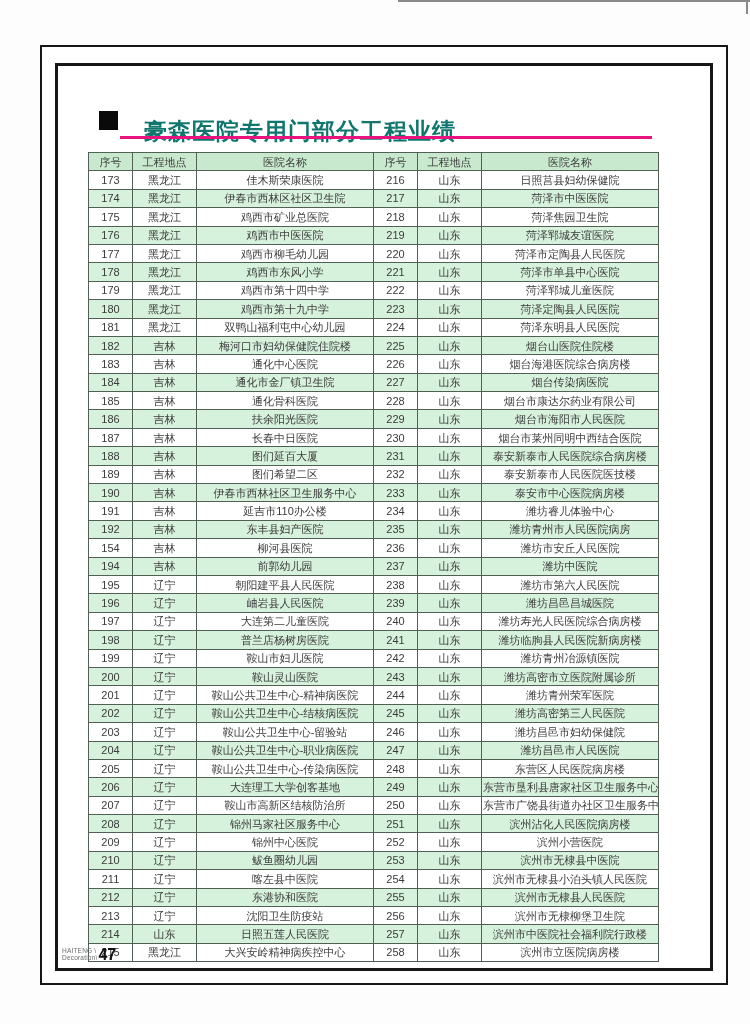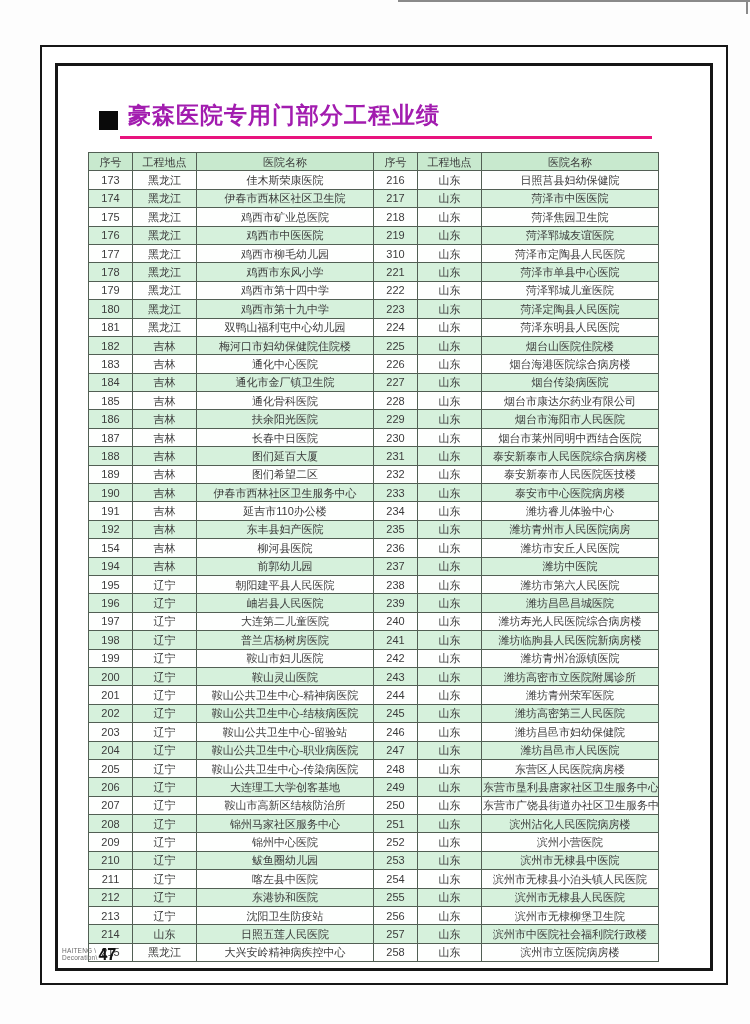--- a/index.html
+++ b/index.html
@@ -8,22 +8,22 @@
     font-family:"Liberation Sans","DejaVu Sans",sans-serif;color:#3b3b3b;overflow:hidden;
   }
   .scan-line-top{position:absolute;left:398px;top:0;width:352px;height:2px;background:#8a8a8a;}
   .scan-line-right{position:absolute;left:746px;top:0;width:2px;height:14px;background:#8a8a8a;}
 
   .outer-frame{position:absolute;left:40px;top:45px;width:684px;height:936px;border:2px solid #161616;background:#fff;}
   .inner-frame{position:absolute;left:55px;top:63px;width:652px;height:902px;border:3px solid #161616;background:#fff;}
 
   .title-square{position:absolute;left:99px;top:111px;width:19px;height:19px;background:#0a0a0a;}
   .page-title{
-    position:absolute;left:128px;top:100px;margin:0;
-    font-size:23px;font-weight:bold;color:#a21caf;letter-spacing:1px;white-space:nowrap;
+    position:absolute;left:128px;top:100px;margin:16px;
+    font-size:23px;font-weight:bold;color:#0f766e;letter-spacing:1px;white-space:nowrap;
   }
   .title-underline{position:absolute;left:120px;top:136px;width:532px;height:3px;background:#e8137e;}
 
   .tables{position:absolute;left:88px;top:152px;display:flex;}
   table{border-collapse:collapse;table-layout:fixed;width:285px;}
   table:last-child{margin-left:-1px;}
   col.c-no{width:44px;}
   col.c-loc{width:64px;}
   col.c-name{width:177px;}
   th,td{
@@ -314,21 +314,21 @@
           <td>218</td>
           <td>山东</td>
           <td>菏泽焦园卫生院</td>
         </tr>
         <tr>
           <td>219</td>
           <td>山东</td>
           <td>菏泽郓城友谊医院</td>
         </tr>
         <tr>
-          <td>310</td>
+          <td>220</td>
           <td>山东</td>
           <td>菏泽市定陶县人民医院</td>
         </tr>
         <tr>
           <td>221</td>
           <td>山东</td>
           <td>菏泽市单县中心医院</td>
         </tr>
         <tr>
           <td>222</td>

